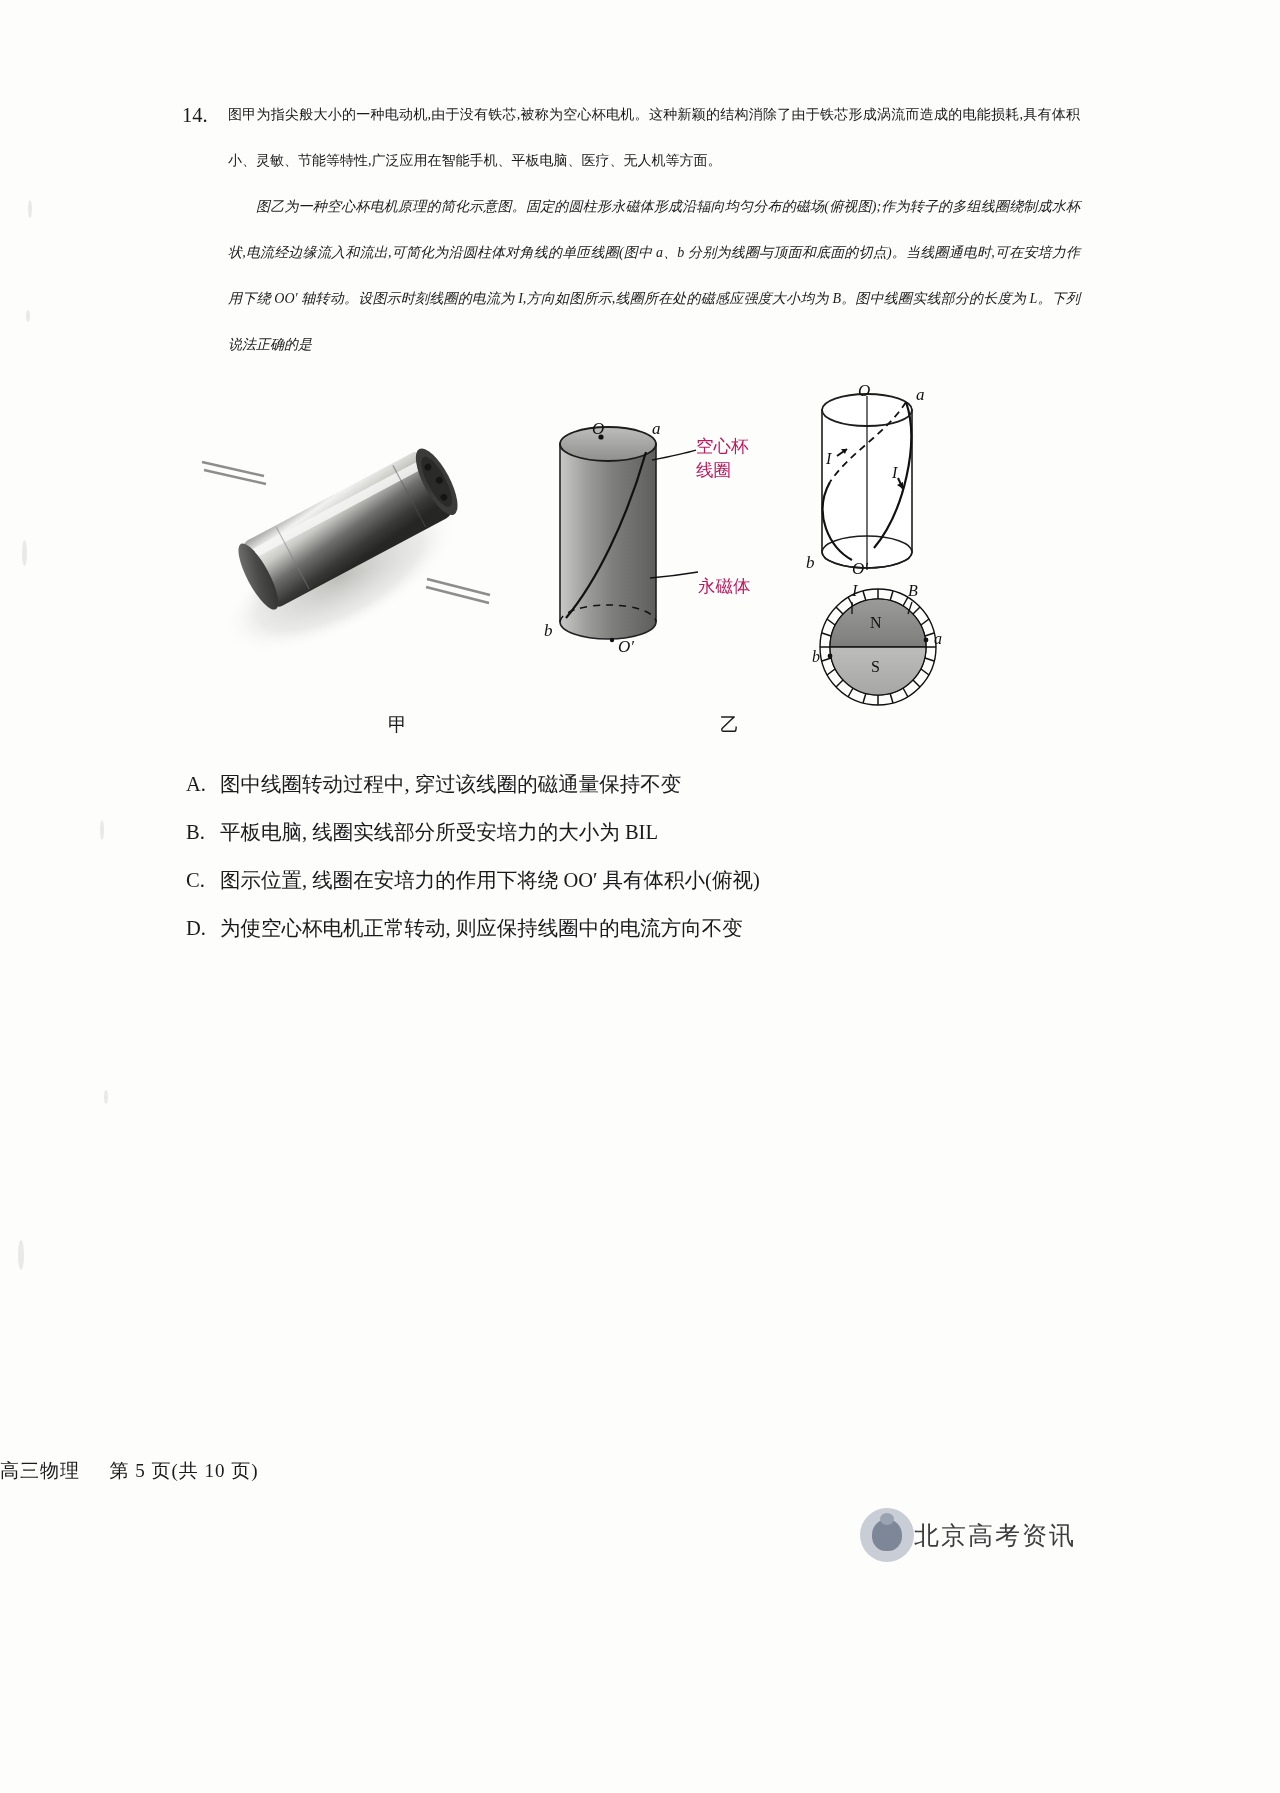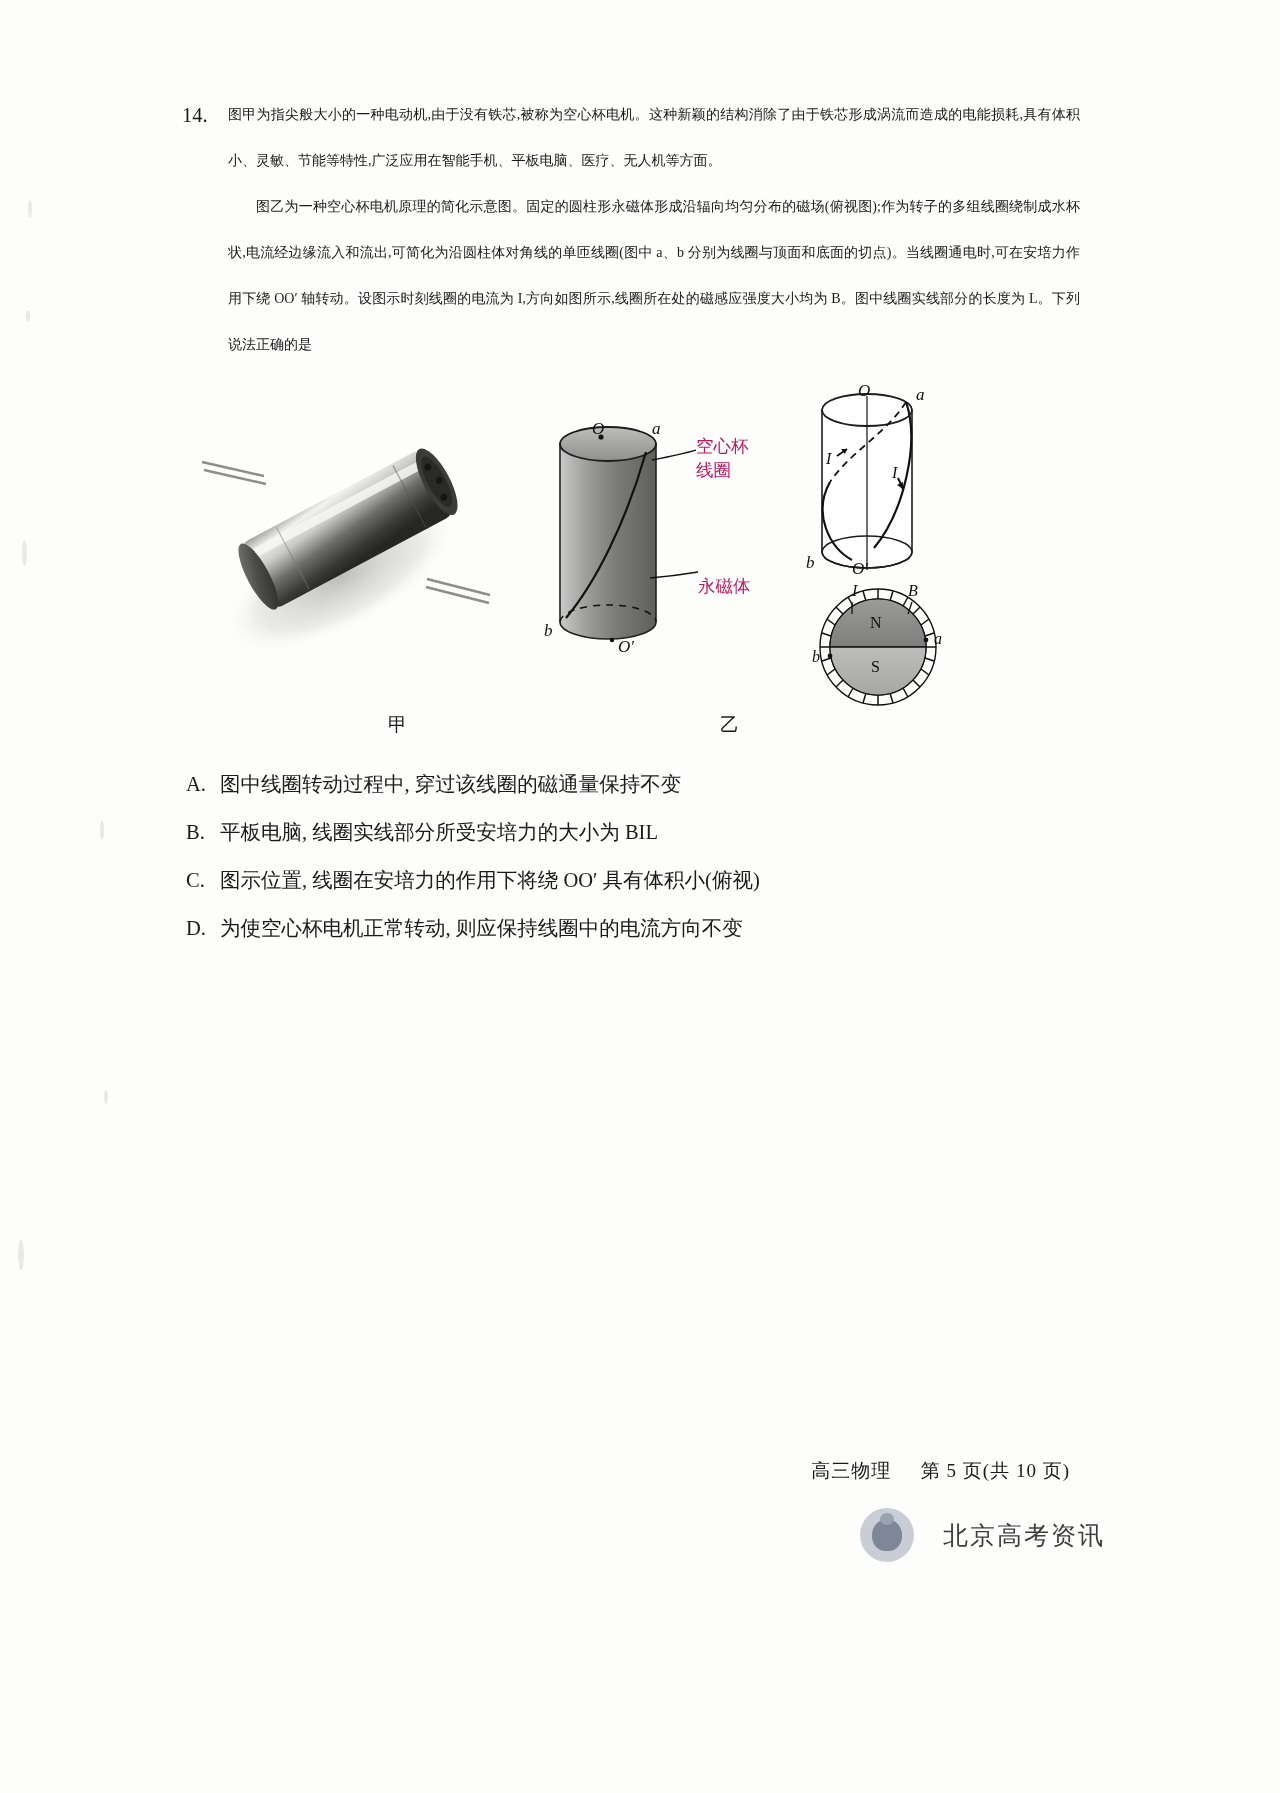--- a/index.html
+++ b/index.html
@@ -52,20 +52,21 @@
   }
   .q-body {
     flex: 1 1 auto;
     font-size: 14px;
     line-height: 46px;
     text-align: justify;
     text-justify: inter-ideograph;
   }
   .para-indent {
     text-indent: 2em;
+    font-style: italic;
   }
 
   
   .figure-wrap {
     position: relative;
     width: 930px;
     height: 360px;
     margin-top: 14px;
   }
   .fig-caption {
@@ -100,37 +101,36 @@
     flex: 0 0 34px;
   }
   .opt-txt { flex: 1 1 auto; }
 
   
   .footer {
     position: absolute;
     left: 0;
     top: 1458px;
     width: 1040px;
-    text-align: right;
+    text-align: left;
     font-size: 19px;
     letter-spacing: 1px;
-    padding-left: 30px;
   }
   .footer .sp { display: inline-block; width: 18px; }
 
   
   .stamp {
     position: absolute;
     left: 860px;
     top: 1500px;
     width: 330px;
     height: 70px;
     display: flex;
     align-items: center;
-    gap: 29px;
+    gap: 0;
   }
   .stamp-logo {
     width: 54px; height: 54px;
     border-radius: 50%;
     background: #c8cdd6;
     position: relative;
     flex: 0 0 54px;
   }
   .stamp-logo::before {
     content: "";

